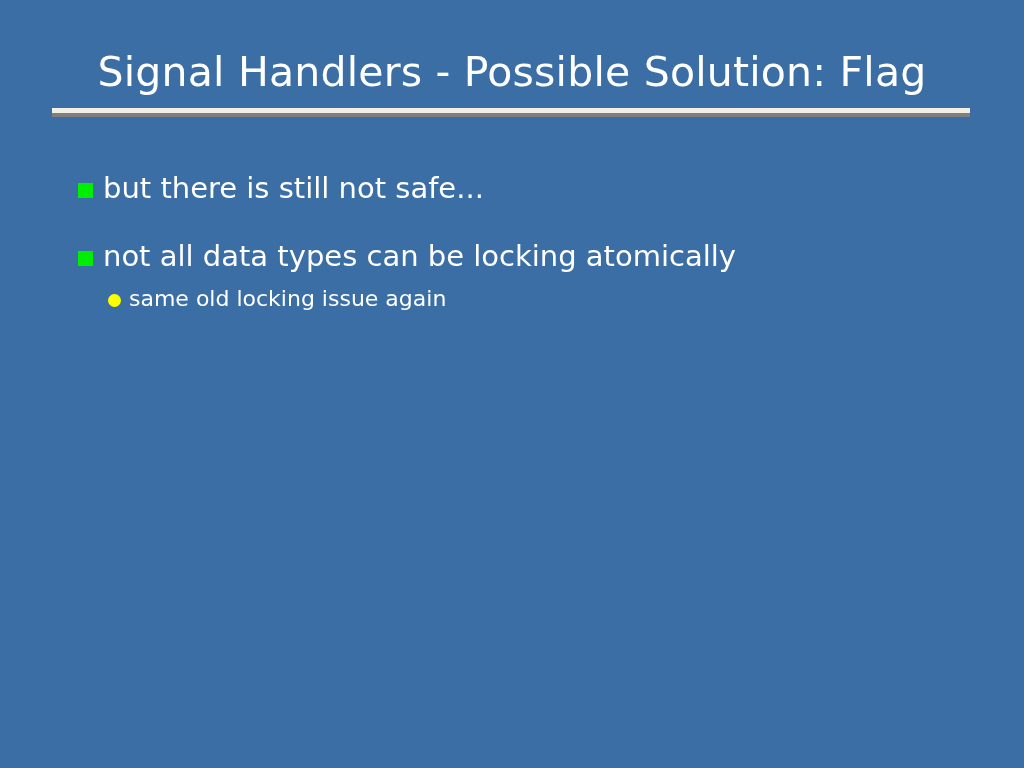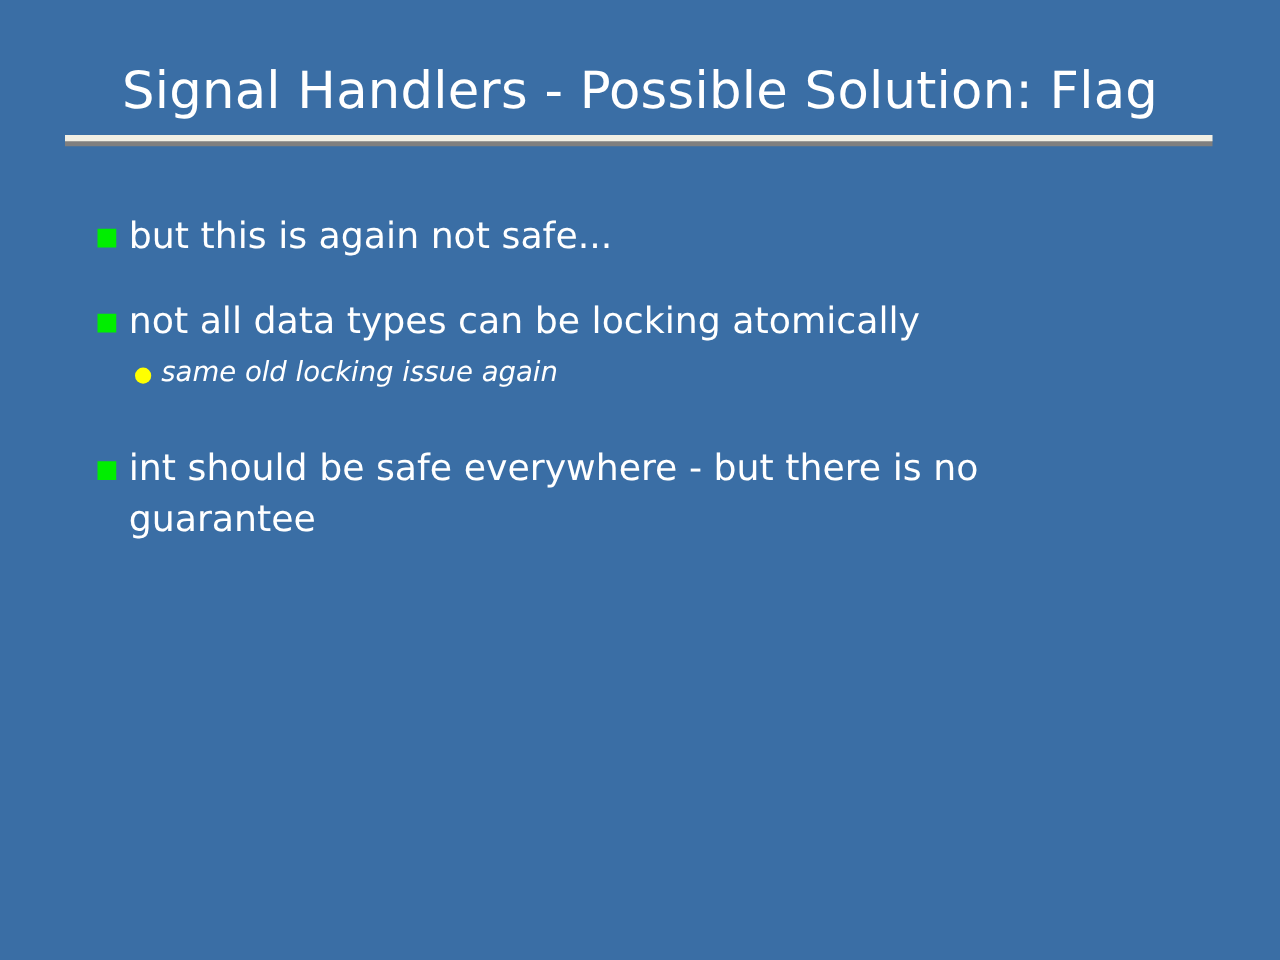--- a/index.html
+++ b/index.html
@@ -85,22 +85,21 @@
     font-family: "DejaVu Sans", sans-serif;
     font-size: 29px;
     line-height: 41px;
     color: #ffffff;
     font-weight: 400;
     max-width: 740px;
   }
 
   .bullet-l2 {
     margin-left: 30px;
-    margin-bottom: 40px;
-    font-style: italic;
+    margin-bottom: 20px;
   }
 
   .marker-dot {
     flex: 0 0 auto;
     width: 13px;
     height: 13px;
     border-radius: 50%;
     background: #ffff00;
     margin-top: 11px;
     margin-right: 8px;
@@ -125,35 +124,31 @@
 
   <div id="title-block">
     <div id="slide-title">Signal Handlers - Possible Solution: Flag</div>
     <div id="title-rule" style="background: rgb(242, 239, 228); box-shadow: rgb(127, 127, 127) 0px 4px 0px 0px;"></div>
   </div>
 
   <div id="body">
 
     <div class="bullet-row bullet-l1">
       <span class="marker-square" style="background: rgb(0, 238, 0);"></span>
-      <span class="bullet-text-l1">but this is again not safe...</span>
+      <span class="bullet-text-l1">but there is still not safe...</span>
     </div>
 
     <div class="bullet-row bullet-l1 tight">
       <span class="marker-square" style="background: rgb(0, 238, 0);"></span>
       <span class="bullet-text-l1">not all data types can be locking atomically</span>
     </div>
 
     <div class="bullet-row bullet-l2">
       <span class="marker-dot" style="background: rgb(255, 255, 0);"></span>
       <span class="bullet-text-l2">same old locking issue again</span>
     </div>
 
-    <div class="bullet-row bullet-l1">
-      <span class="marker-square" style="background: rgb(0, 238, 0);"></span>
-      <span class="bullet-text-l1">int should be safe everywhere - but there is no guarantee</span>
-    </div>
 
     <div class="spacer-after-sub"></div>
 
 
   </div>
 </div>
 
 </body></html>

